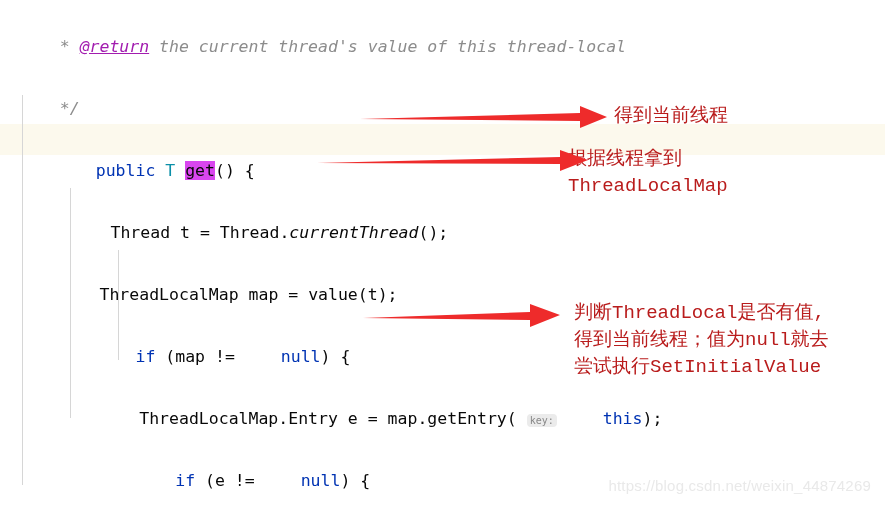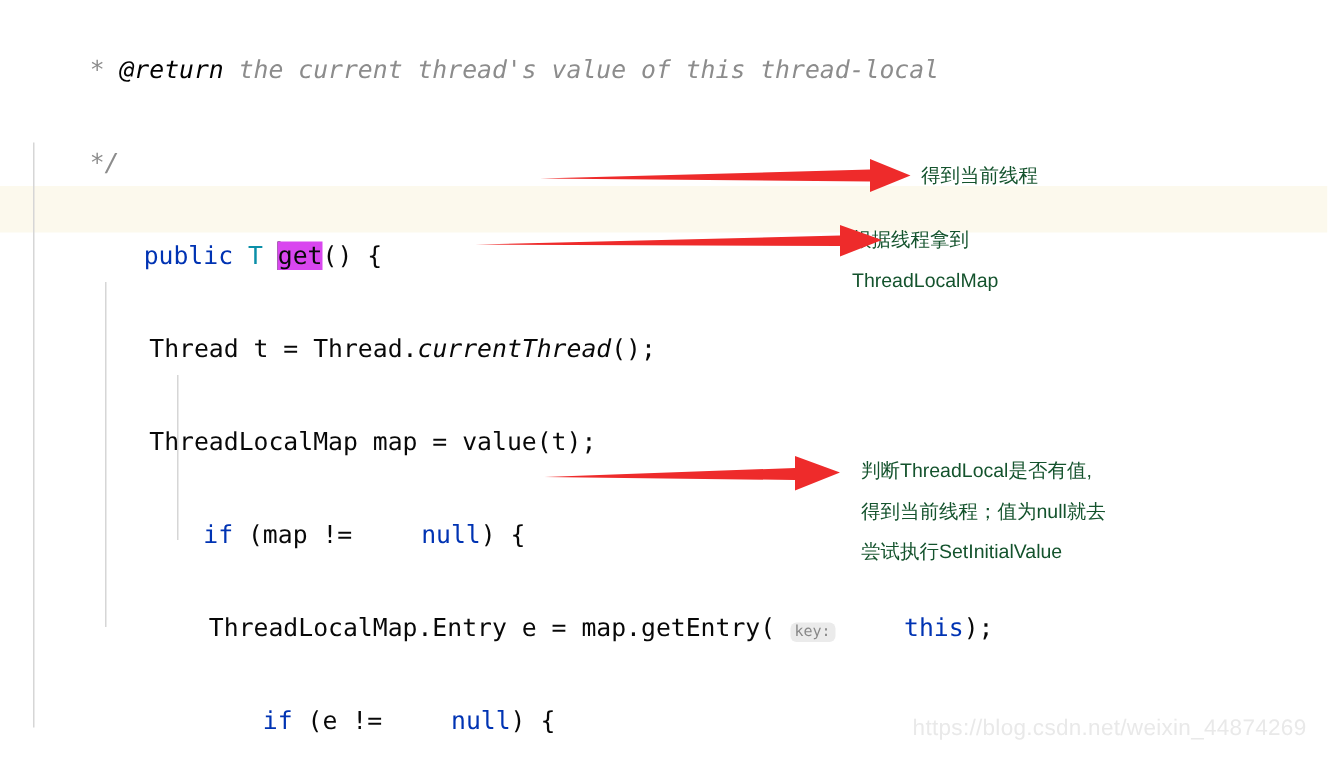--- a/index.html
+++ b/index.html
@@ -42,21 +42,21 @@
     display: inline-block;
     padding-left: 20px;
   }
 
   
   .kw      { color: #0033b3; margin-left: 36px; }
   .type    { color: #0b8fa8; }
   .ident   { color: #080808; }
   .static  { font-style: italic; }
   .cmt     { color: #8c8c8c; font-style: italic; }
-  .cmt-tag { color: #000000; font-style: italic; }
+  .cmt-tag { color: #a21caf; font-style: italic; text-decoration: underline; }
   .hl-ident{ background: #d946ef; }
   .param-hint {
     background: #ebebeb;
     color: #888888;
     border-radius: 4px;
     padding: 1px 3px;
     font-size: 10px;
   }
 
   
@@ -80,23 +80,23 @@
   
   #overlay {
     position: absolute;
     left: 0; top: 0;
     width: 885px; height: 506px;
     z-index: 6;
     pointer-events: none;
   }
   .note {
     position: absolute;
-    color: #14532d;
-    font-family: Liberation Sans, sans-serif;
-    font-size: 13px;
+    color: #b91c1c;
+    font-family: Liberation Mono, monospace;
+    font-size: 19px;
     line-height: 27px;
     white-space: pre-line;
     font-weight: 400;
   }
 
   
   .watermark {
     position: absolute;
     right: 14px;
     bottom: 12px;
@@ -123,21 +123,21 @@
   </div>
 
   <div class="code-line" style="top:31px;">
     <span class="code-text"><span class="cmt">*/</span></span>
   </div>
 
   <div class="code-line caret-line" style="top:62px;">
     <span class="code-text"><span class="kw">public</span><span> </span><span class="type">T</span><span> </span><span class="caret"></span><span class="hl-ident">get</span><span class="ident">() {</span></span>
   </div>
 
-  <div class="code-line" style="top:93px;">
+  <div class="code-line" style="top:93px;margin-left:11px;">
     <span class="code-text"><span>    </span><span class="ident">Thread</span><span class="ident"> t = </span><span class="ident">Thread</span><span class="ident">.</span><span class="ident static">currentThread</span><span class="ident">();</span></span>
   </div>
 
   <div class="code-line" style="top:124px;">
     <span class="code-text"><span>    </span><span class="ident">ThreadLocalMap</span><span class="ident"> map = </span><span class="ident">value(t);</span></span>
   </div>
 
   <div class="code-line" style="top:155px;">
     <span class="code-text"><span>    </span><span class="kw">if</span><span class="ident"> (map != </span><span class="kw">null</span><span class="ident">) {</span></span>
   </div>

